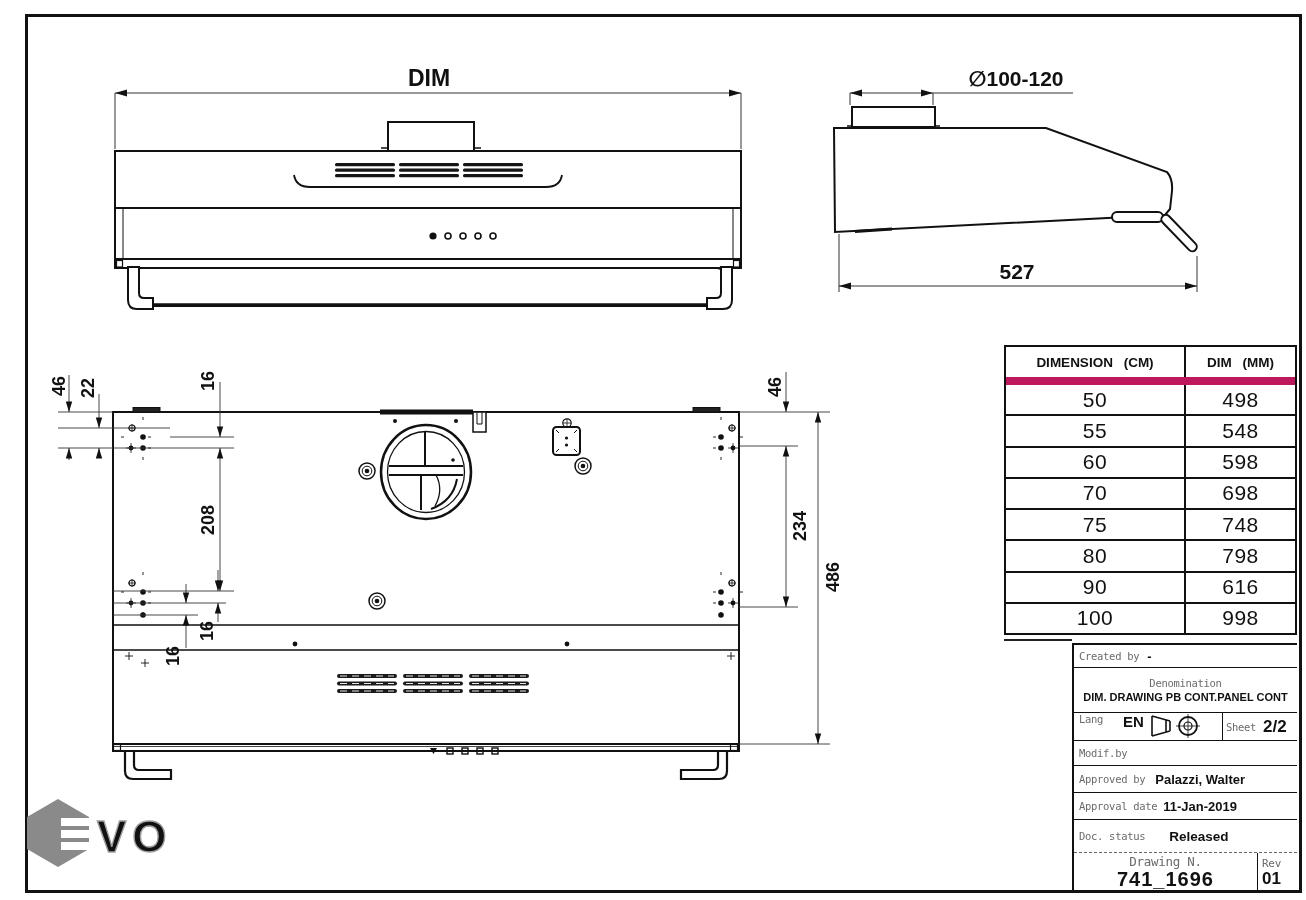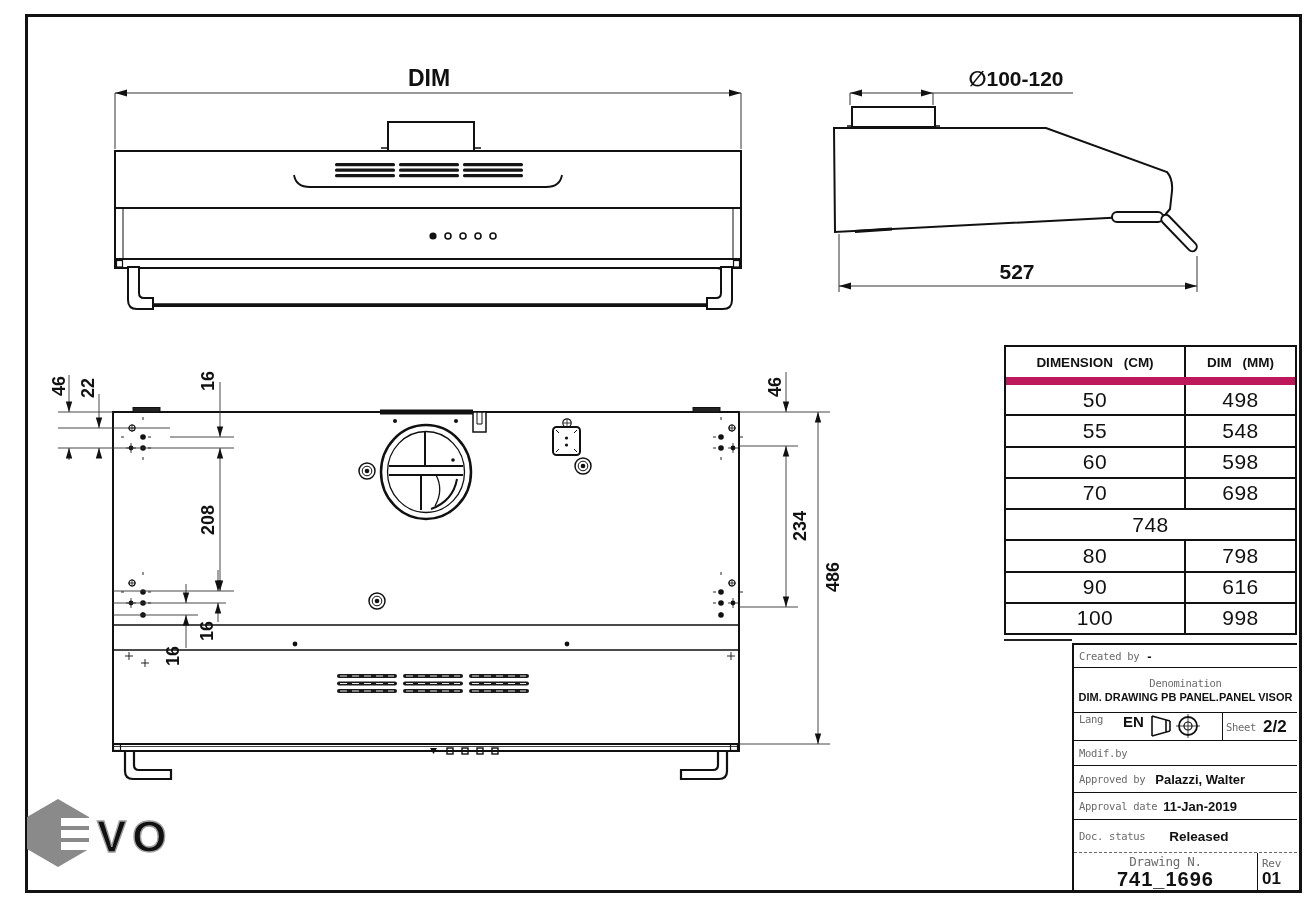--- a/index.html
+++ b/index.html
@@ -262,20 +262,21 @@
       </div>
     <div class="t-row">
         <div class="t-c1">60</div>
         <div class="t-c2">598</div>
       </div>
     <div class="t-row">
         <div class="t-c1">70</div>
         <div class="t-c2">698</div>
       </div>
     <div class="t-row">
+        <div class="t-c1">75</div>
         <div class="t-c2">748</div>
       </div>
     <div class="t-row">
         <div class="t-c1">80</div>
         <div class="t-c2">798</div>
       </div>
     <div class="t-row">
         <div class="t-c1">90</div>
         <div class="t-c2">616</div>
       </div>
@@ -285,21 +286,21 @@
       </div>
   </div>
 
   <div class="title-block">
     <div class="tb-row r1">
       <span class="lab">Created by</span>
       <span class="val" style="font-size:13px;margin-left:8px">-</span>
     </div>
     <div class="tb-row r2">
       <span class="lab">Denomination</span>
-      <span class="val" style="font-size:11px;margin-top:2px;white-space:nowrap">DIM. DRAWING PB PANEL.PANEL VISOR</span>
+      <span class="val" style="font-size:11px;margin-top:2px;white-space:nowrap">DIM. DRAWING PB CONT.PANEL CONT</span>
     </div>
     <div class="tb-row r3">
       <div class="lang-left">
         <span class="lab">Lang</span>
         <span class="val" style="font-size:15px;margin-left:20px">EN</span>
         <svg width="56" height="26" viewBox="0 0 56 26" style="margin-left:5px">
           <g stroke="#111" fill="none">
             <path d="M3,3 V23 M3,3 L21,8 M3,23 L21,18 M21,8 V18 M17,7 V19" stroke-width="1.6"></path>
             <circle cx="39" cy="13" r="9" stroke-width="1.8"></circle>
             <circle cx="39" cy="13" r="4" stroke-width="1.2"></circle>

